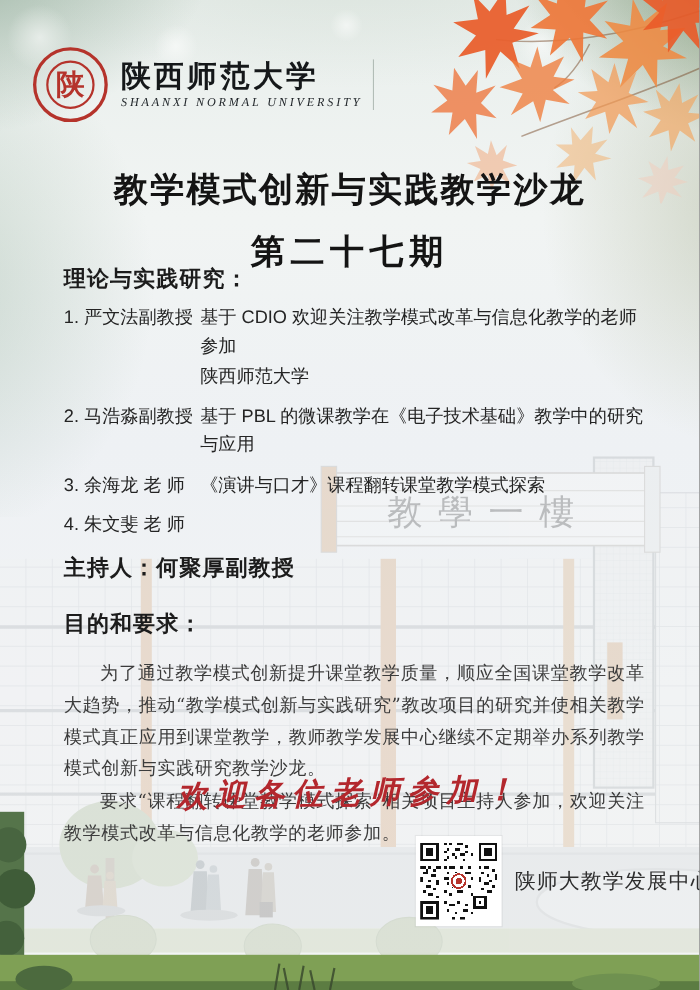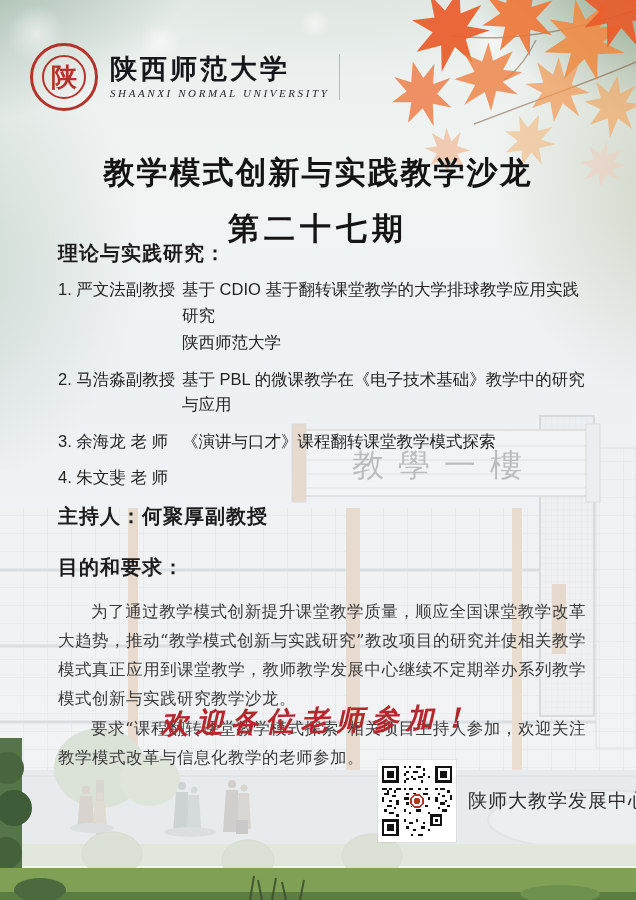--- a/index.html
+++ b/index.html
@@ -205,21 +205,21 @@
     <div class="title-line2">第二十七期</div>
   </div>
 
   <div class="content">
     <div class="sec-heading">理论与实践研究：</div>
 
     <div class="speakers">
       <div class="speaker-row">
         <div class="spk-name"><span>1.</span> <span>严文法副教授</span></div>
         <div>
-          <div>基于 CDIO 基于翻转课堂教学的大学排球教学应用实践研究</div>
+          <div>基于 CDIO 欢迎关注教学模式改革与信息化教学的老师参加</div>
           <div class="spk-topic2">陕西师范大学</div>
         </div>
       </div>
       <div class="speaker-row">
         <div class="spk-name"><span>2.</span> <span>马浩淼副教授</span></div>
         <div>
             <div>基于 PBL 的微课教学在《电子技术基础》教学中的研究与应用</div>
           </div>
       </div>
       <div class="speaker-row">

